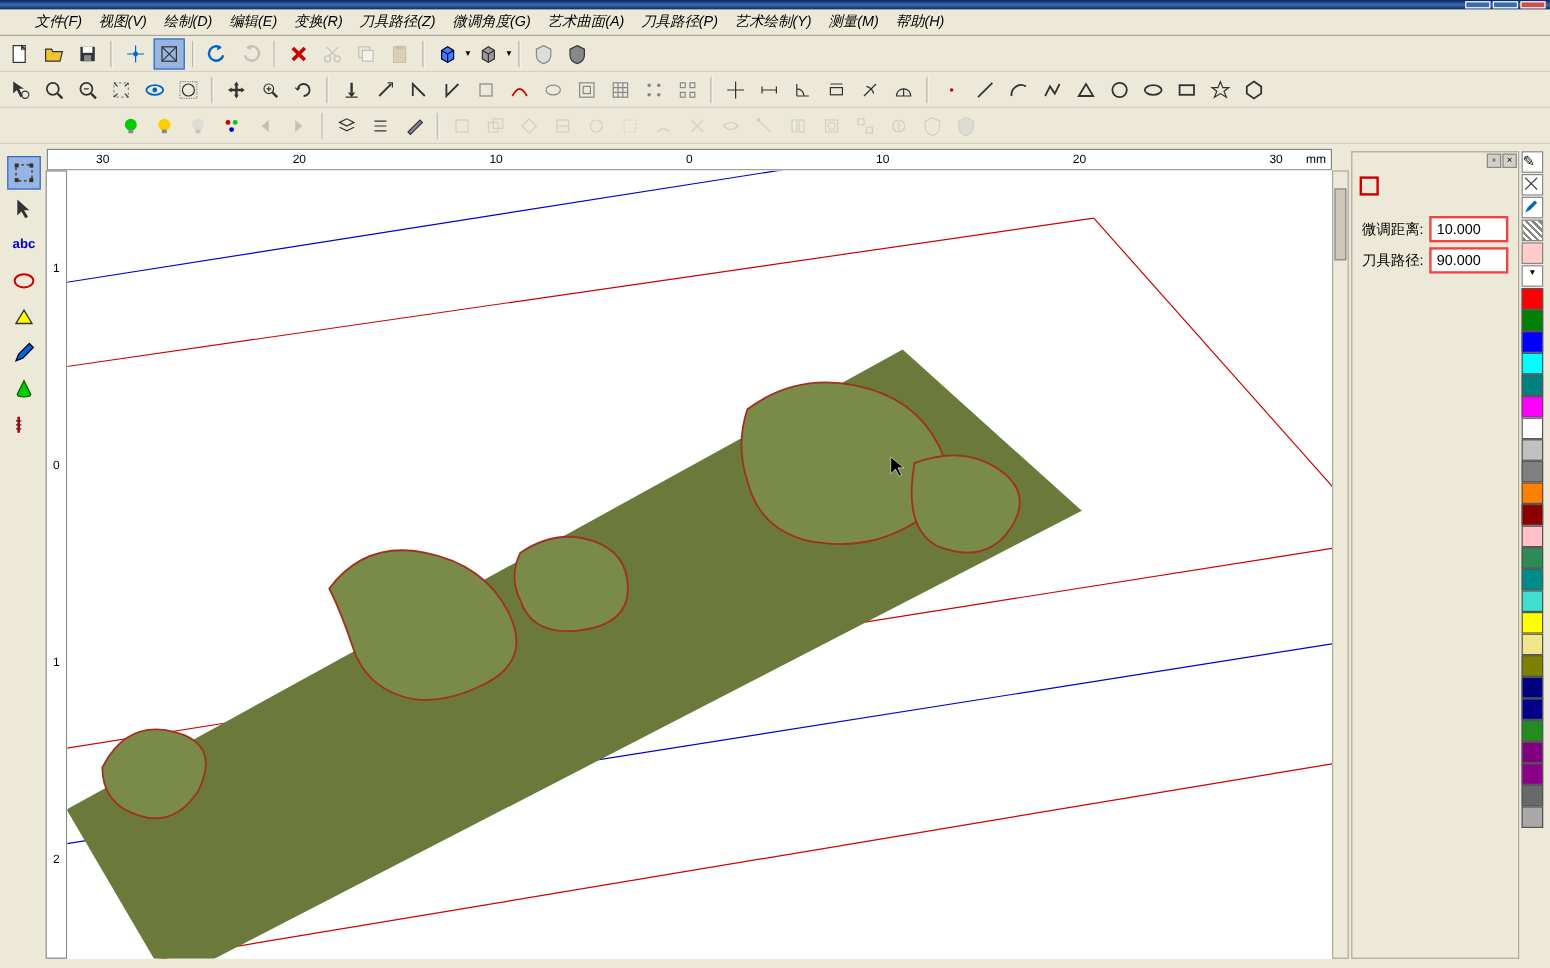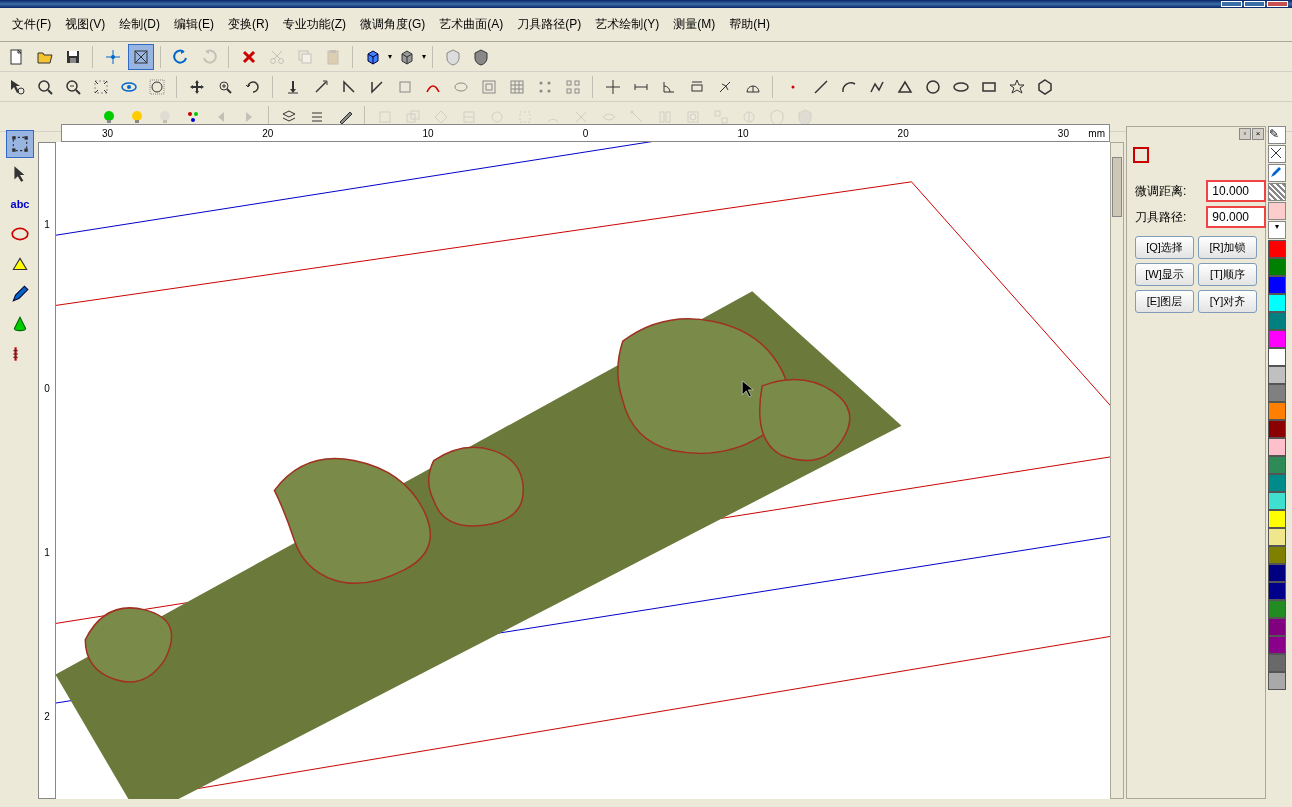--- a/index.html
+++ b/index.html
@@ -3,55 +3,55 @@
 <meta charset="utf-8">
 <style>
 * { margin: 0; padding: 0; box-sizing: border-box; font-family: "SimSun", "Microsoft YaHei", sans-serif; font-size: 12px; }
 body { background: #ece9d8; width: 1292px; height: 807px; overflow: hidden; position: relative; }
 
 
 .titlebar { background: linear-gradient(to bottom, #0a246a, #3a6ea5, #0a246a); height: 8px; display: flex; justify-content: flex-end; align-items: center; padding-right: 4px; gap: 2px; }
 .winbtn { width: 21px; height: 6px; background: #3a6ea5; border: 1px solid #fff; }
 
 
-.menubar { background: #ece9d8; height: 34px; display: flex; align-items: center; padding: 0 6px; gap: 2px; border-bottom: 1px solid #aca899; }
+.menubar { background: #ece9d8; height: 22px; display: flex; align-items: center; padding: 0 23px; gap: 2px; border-bottom: 1px solid #aca899; font-style: italic; }
 .menu-item { padding: 2px 6px; cursor: pointer; }
 
 
 .toolbar-row { background: #ece9d8; height: 30px; display: flex; align-items: center; padding: 0 4px; gap: 2px; border-bottom: 1px solid #d4d0c8; }
 .tb-btn { width: 26px; height: 26px; display: flex; align-items: center; justify-content: center; border: 1px solid transparent; cursor: pointer; position: relative; }
 .tb-sep { width: 2px; height: 22px; background: linear-gradient(to right, #aca899, #fff); margin: 0 4px; }
 .tb-btn svg { width: 18px; height: 18px; }
 .tb-btn.disabled { opacity: 0.4; cursor: default; }
 
 
 .left-toolbar { position: absolute; left: 6px; top: 130px; width: 30px; display: flex; flex-direction: column; gap: 2px; }
 .lt-btn { width: 28px; height: 28px; display: flex; align-items: center; justify-content: center; border: 1px solid transparent; cursor: pointer; }
 .lt-btn.active { border: 1px solid #316ac5; background: #98b5e2; }
 
 
-.ruler-h { position: absolute; left: 61px; top: 124px; right: 182px; height: 18px; background: #fff; border: 1px solid #888; display: flex; align-items: center; justify-content: space-between; padding: 0 40px; font-size: 10px; }
+.ruler-h { position: absolute; left: 39px; top: 124px; right: 182px; height: 18px; background: #fff; border: 1px solid #888; display: flex; align-items: center; justify-content: space-between; padding: 0 40px; font-size: 10px; }
 .ruler-h .unit { position: absolute; right: 4px; font-weight: normal; }
 .ruler-v { position: absolute; left: 38px; top: 142px; width: 18px; bottom: 8px; background: #fff; border: 1px solid #888; display: flex; flex-direction: column; justify-content: space-around; align-items: center; font-size: 10px; }
 
 
 .canvas-area { position: absolute; left: 56px; top: 142px; right: 182px; bottom: 8px; background: #fff; overflow: hidden; }
 .canvas-area svg { width: 100%; height: 100%; }
 
 
 .vscroll { position: absolute; right: 168px; top: 142px; width: 14px; bottom: 8px; background: #ece9d8; border: 1px solid #aca899; }
 .vscroll .thumb { position: absolute; left: 1px; right: 1px; top: 14px; height: 60px; background: #cdc7b8; border: 1px solid #888; }
 
 
 .right-panel { position: absolute; right: 26px; top: 126px; width: 140px; bottom: 8px; background: #ece9d8; border: 1px solid #aca899; }
 .rp-header { height: 14px; display: flex; justify-content: flex-end; gap: 1px; padding: 1px; }
 .rp-hbtn { width: 12px; height: 12px; background: #d4d0c8; border: 1px solid #888; font-size: 8px; text-align: center; line-height: 10px; cursor: pointer; }
 .rp-tabicon { margin: 6px; width: 16px; height: 16px; border: 2px solid #c00; display: inline-block; }
 .rp-body { padding: 8px; }
-.rp-field { display: flex; align-items: center; margin-bottom: 4px; gap: 20px; }
+.rp-field { display: flex; align-items: center; margin-bottom: 4px; gap: 5px; }
 .rp-field label { white-space: nowrap; }
 .rp-field input { flex: 1; width: 60px; border: 2px solid #ef4444; padding: 2px 4px; font-size: 12px; }
 .rp-btns { display: grid; grid-template-columns: 1fr 1fr; gap: 4px; margin-top: 8px; }
 .rp-btn { border: 1px solid #7f9db9; background: linear-gradient(to bottom, #fff, #e3e3e3); padding: 3px 2px; cursor: pointer; text-align: center; font-size: 11px; border-radius: 3px; }
 
 
 .right-toolbar { position: absolute; right: 4px; top: 126px; width: 20px; bottom: 8px; display: flex; flex-direction: column; gap: 0; }
 .rt-btn { width: 18px; height: 18px; border: 1px solid #888; cursor: pointer; margin-bottom: 1px; }
 .color-sw { width: 18px; height: 18px; border: 1px solid #555; cursor: pointer; }
 
@@ -65,21 +65,21 @@
   <div class="winbtn"></div>
   <div class="winbtn" style="background:#c75050;"></div>
 </div>
 
 <div class="menubar">
   <span class="menu-item">文件(F)</span>
   <span class="menu-item">视图(V)</span>
   <span class="menu-item">绘制(D)</span>
   <span class="menu-item">编辑(E)</span>
   <span class="menu-item">变换(R)</span>
-  <span class="menu-item">专业功能(Z)</span>
+  <span class="menu-item">刀具路径(Z)</span>
   <span class="menu-item">微调角度(G)</span>
   <span class="menu-item">艺术曲面(A)</span>
   <span class="menu-item">刀具路径(P)</span>
   <span class="menu-item">艺术绘制(Y)</span>
   <span class="menu-item">测量(M)</span>
   <span class="menu-item">帮助(H)</span>
 </div>
 
 <div class="toolbar-row">
   <div class="tb-btn">
@@ -655,28 +655,20 @@
   </div>
   <div class="rp-tabicon"></div>
   <div class="rp-body">
     <div class="rp-field">
       <label>微调距离:</label>
       <input type="text" value="10.000" style="">
     </div>
     <div class="rp-field">
       <label>刀具路径:</label>
       <input type="text" value="90.000" style="">
-    </div>
-    <div class="rp-btns">
-      <div class="rp-btn">[Q]选择</div>
-      <div class="rp-btn">[R]加锁</div>
-      <div class="rp-btn">[W]显示</div>
-      <div class="rp-btn">[T]顺序</div>
-      <div class="rp-btn">[E]图层</div>
-      <div class="rp-btn">[Y]对齐</div>
     </div>
   </div>
 </div>
 
 <div class="right-toolbar">
   <div class="rt-btn" style="background:#fff;">✎</div>
   <div class="rt-btn" style="background:#fff;"><svg width="14" height="14" viewBox="0 0 14 14">
         <line x1="2" y1="2" x2="12" y2="12" stroke="#333"></line>
         <line x1="12" y1="2" x2="2" y2="12" stroke="#333"></line>
       </svg></div>

